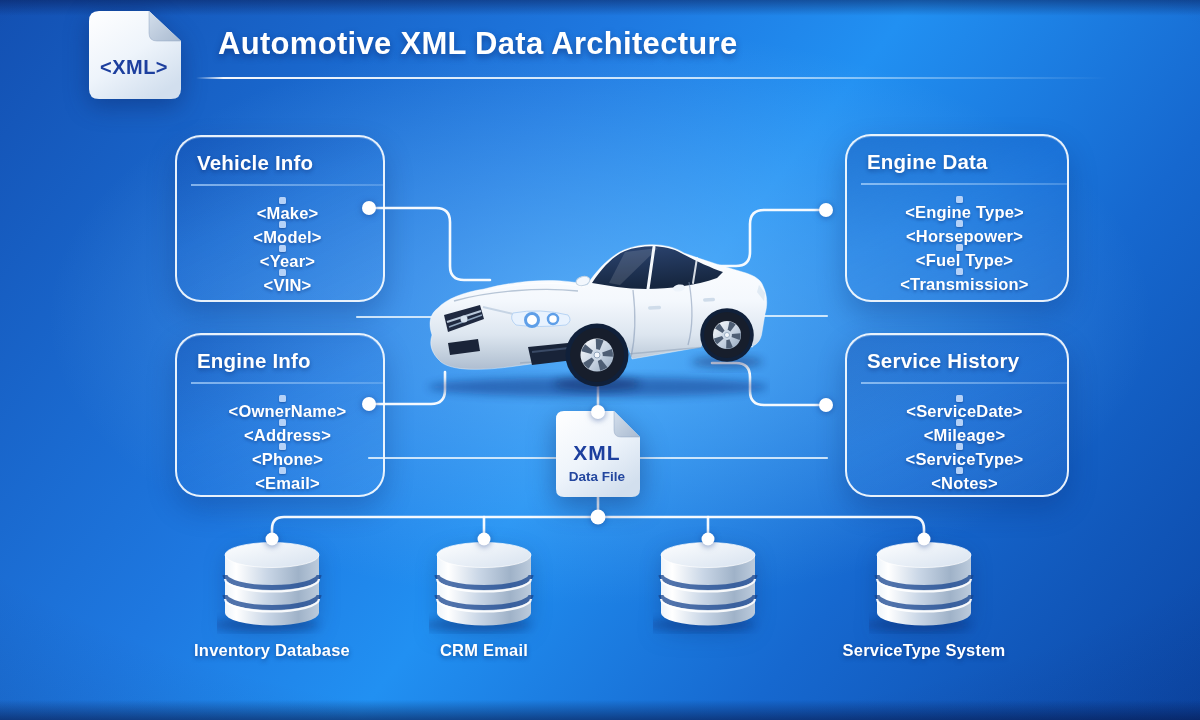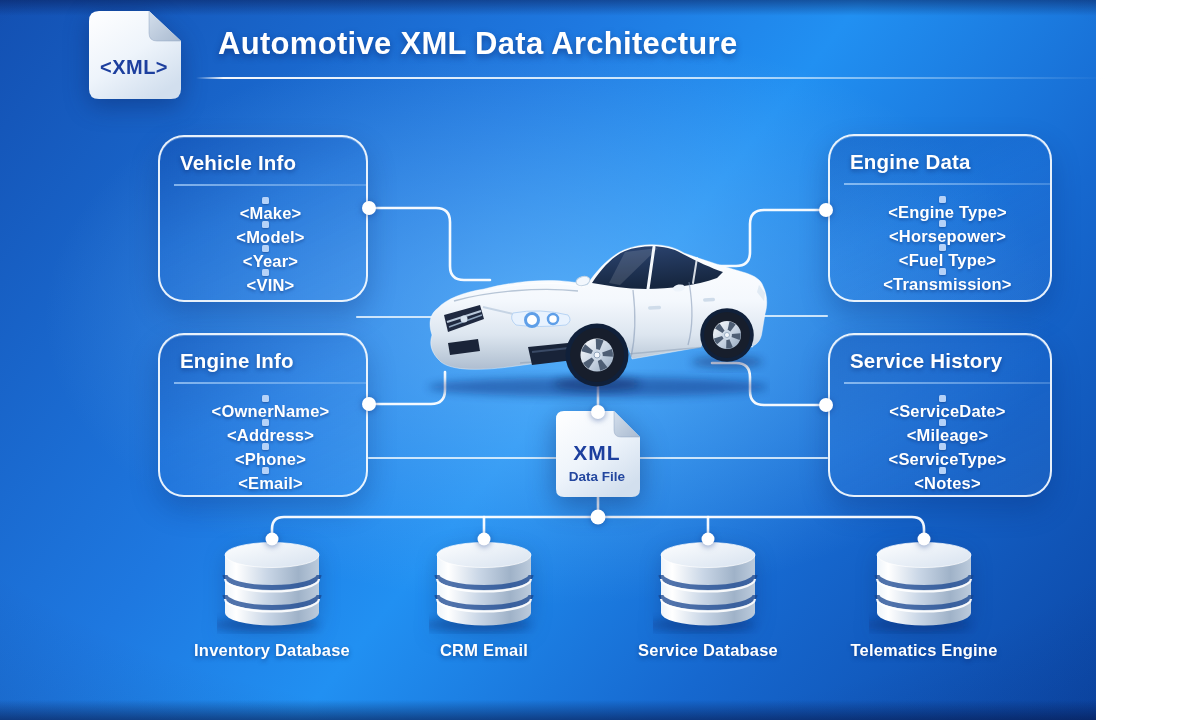--- a/index.html
+++ b/index.html
@@ -1,18 +1,18 @@
 <!DOCTYPE html>
 <html><head>
 <meta charset="utf-8">
 <style>
   html,body { margin:0; padding:0; }
   body { width:1200px; height:720px; overflow:hidden;
          font-family:"Liberation Sans", sans-serif; }
-  #stage { position:relative; width:1096px; height:720px;
+  #stage { position:relative; width:1200px; height:720px;
     background:
       radial-gradient(46% 40% at 50% 44%, rgba(130,200,255,.55), rgba(130,200,255,0) 100%),
       linear-gradient(128deg, #1350b2 0%, #1e78e0 36%, #2190f2 52%, #1668cf 74%, #0c47a6 100%);
   }
   .vignette { position:absolute; inset:0; z-index:1;
     background:
       linear-gradient(180deg, rgba(8,25,80,.50) 0%, rgba(8,25,80,0) 2.2%, rgba(8,25,80,0) 97.2%, rgba(6,22,72,.58) 100%),
       radial-gradient(120% 105% at 50% 42%, rgba(255,255,255,0) 55%, rgba(6,28,88,.40) 100%);
   }
   .abs { position:absolute; }
@@ -20,21 +20,21 @@
   .page-title { position:absolute; left:218px; top:26px; z-index:3;
     font-size:31px; font-weight:bold; color:#fff; letter-spacing:.3px;
     text-shadow:0 3px 6px rgba(8,30,95,.5); }
   .title-underline { position:absolute; left:196px; top:77px; width:912px; height:2px; z-index:3;
     border-radius:1px;
     background:linear-gradient(90deg, rgba(255,255,255,0), rgba(255,255,255,.95) 3%, rgba(225,242,255,.85) 55%, rgba(255,255,255,0) 100%); }
   
   .info-box { position:absolute; z-index:4; border:2px solid rgba(250,253,255,.92); border-radius:26px;
     background:linear-gradient(155deg, rgba(16,72,168,.38) 0%, rgba(37,110,212,.18) 45%, rgba(120,180,250,.10) 100%);
     box-shadow:0 12px 28px rgba(7,35,105,.28), inset 0 1px 0 rgba(255,255,255,.25);
-    box-sizing:border-box; }
+    box-sizing:border-box;margin-left:17px; }
   #box-vehicle  { left:158px; top:135px; width:210px; height:167px; }
   #box-engine   { left:828px; top:134px; width:224px; height:168px; }
   #box-owner    { left:158px; top:333px; width:210px; height:164px; }
   #box-service  { left:828px; top:333px; width:224px; height:164px; }
   .box-title { font-size:20.5px; font-weight:bold; color:#fff; padding:14px 0 0 20px;
     letter-spacing:.2px; text-shadow:0 2px 4px rgba(8,35,100,.45); }
   .box-divider { height:1.5px; margin:9px 0 11px 14px;
     background:linear-gradient(90deg, rgba(185,220,255,.65), rgba(185,220,255,.25)); }
   .box-items { list-style:none; margin:0; padding:0 0 0 15px; }
   .box-item { display:flex; align-items:center; height:24px; color:#fff;
@@ -340,22 +340,21 @@
     <path d="M 8,17 V 75 A 47,12.5 0 0 0 102,75 V 17 Z" fill="url(#dbSide)"></path>
     <path d="M 8,37 A 47,12.5 0 0 0 102,37" stroke="#17448f" stroke-width="5" fill="none" opacity="0.75"></path>
     <path d="M 8,41 A 47,12.5 0 0 0 102,41" stroke="rgba(255,255,255,.9)" stroke-width="2.2" fill="none"></path>
     <path d="M 8,57 A 47,12.5 0 0 0 102,57" stroke="#17448f" stroke-width="5" fill="none" opacity="0.75"></path>
     <path d="M 8,61 A 47,12.5 0 0 0 102,61" stroke="rgba(255,255,255,.9)" stroke-width="2.2" fill="none"></path>
     <ellipse cx="55" cy="17" rx="47" ry="12.5" fill="url(#dbTop)" stroke="rgba(255,255,255,.7)" stroke-width="1"></ellipse>
   </svg>
 
   <div class="db-label" style="left:152px">Inventory Database</div>
   <div class="db-label" style="left:364px">CRM Email</div>
-  <div class="db-label" style="left:588px">Service Database</div>
-  <div class="db-label" style="left:804px">Telematics Engine</div>
+  <div class="db-label" style="left:804px">ServiceType System</div>
 
   <svg id="dots" class="abs" width="1200" height="720" viewBox="0 0 1200 720">
     <circle class="dot" cx="369" cy="208" r="7"></circle>
     <circle class="dot" cx="826" cy="210" r="7"></circle>
     <circle class="dot" cx="369" cy="404" r="7"></circle>
     <circle class="dot" cx="826" cy="405" r="7"></circle>
     <circle class="dot" cx="598" cy="412" r="7"></circle>
     <circle class="dot" cx="598" cy="517" r="7.5"></circle>
     <circle class="dot" cx="272" cy="539" r="6.5"></circle>
     <circle class="dot" cx="484" cy="539" r="6.5"></circle>

